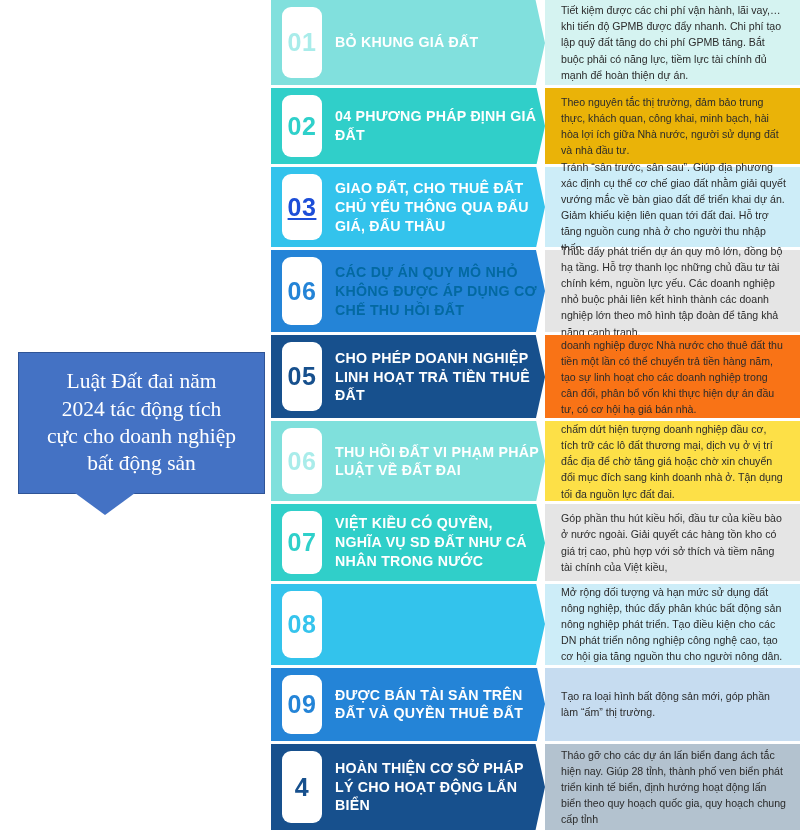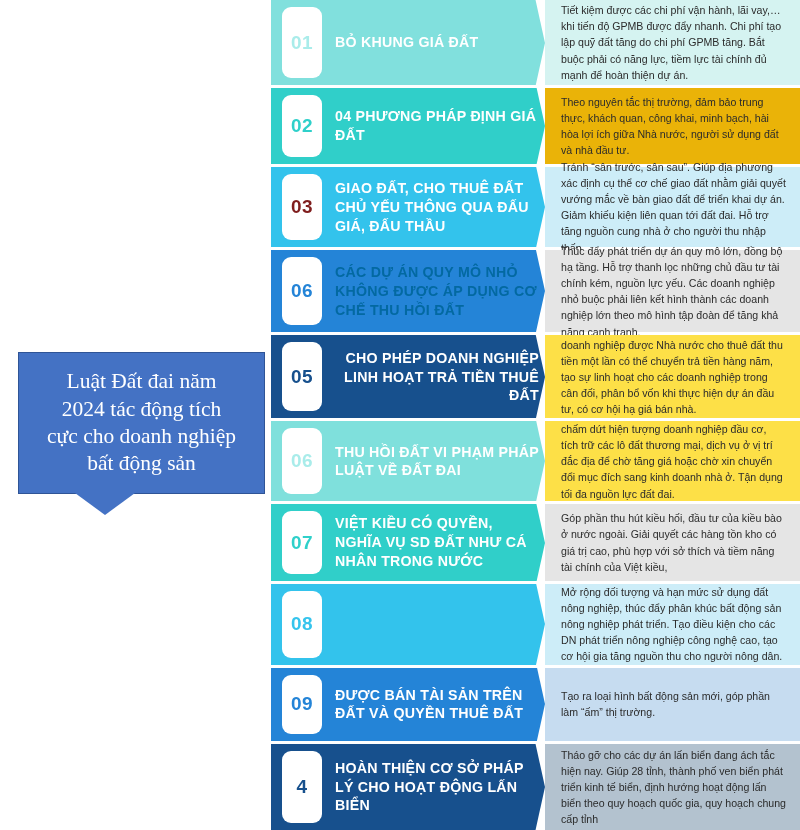--- a/index.html
+++ b/index.html
@@ -112,21 +112,21 @@
     position: relative;
     z-index: 3;
     width: 40px;
     flex: 0 0 40px;
     margin-left: 3px;
     background: #ffffff;
     border-radius: 9px;
     display: flex;
     align-items: center;
     justify-content: center;
-    font-size: 19px;
+    font-size: 25px;
     font-weight: bold;
     letter-spacing: 0.5px;
   }
 
   .row-title {
     position: relative;
     z-index: 3;
     margin-left: 13px;
     padding-right: 6px;
     color: #ffffff;
@@ -197,21 +197,21 @@
           <div class="row-title" style="color: rgb(255, 255, 255);">04 PHƯƠNG PHÁP ĐỊNH GIÁ ĐẤT</div>
         </div>
         <div class="row-desc" style="background: #eab308;">Theo nguyên tắc thị trường, đảm bảo trung thực, khách quan, công khai, minh bạch, hài hòa lợi ích giữa Nhà nước, người sử dụng đất và nhà đầu tư.</div>
       </div>
       <div class="row h3">
         <div class="row-arrow">
           <div class="arrow-body" style="background: rgb(51, 195, 236);"></div>
           <div class="arrow-head">
             <div class="tri" style="border-top: 200px solid transparent; border-bottom: 200px solid transparent; border-left: 44px solid rgb(51, 195, 236); top: 50%; transform: translateY(-50%);"></div>
           </div>
-          <div class="num-pill" style="color: #7f1d1d; height: calc(100% - 14px);">03</div>
+          <div class="num-pill" style="color: #1d4ed8; height: calc(100% - 14px); text-decoration: underline;">03</div>
           <div class="row-title" style="color: rgb(255, 255, 255);">GIAO ĐẤT, CHO THUÊ ĐẤT CHỦ YẾU THÔNG QUA ĐẤU GIÁ, ĐẤU THẦU</div>
         </div>
         <div class="row-desc" style="background: rgb(205, 237, 248);">Tránh “sân trước, sân sau”. Giúp địa phương xác định cụ thể cơ chế giao đất nhằm giải quyết vướng mắc về bàn giao đất để triển khai dự án. Giảm khiếu kiện liên quan tới đất đai. Hỗ trợ tăng nguồn cung nhà ở cho người thu nhập thấp.</div>
       </div>
       <div class="row h4">
         <div class="row-arrow">
           <div class="arrow-body" style="background: rgb(36, 132, 215);"></div>
           <div class="arrow-head">
             <div class="tri" style="border-top: 200px solid transparent; border-bottom: 200px solid transparent; border-left: 44px solid rgb(36, 132, 215); top: 50%; transform: translateY(-50%);"></div>
           </div>
@@ -220,23 +220,23 @@
         </div>
         <div class="row-desc" style="background: #e5e5e5;">Thúc đẩy phát triển dự án quy mô lớn, đồng bộ hạ tầng. Hỗ trợ thanh lọc những chủ đầu tư tài chính kém, nguồn lực yếu. Các doanh nghiệp nhỏ buộc phải liên kết hình thành các doanh nghiệp lớn theo mô hình tập đoàn để tăng khả năng cạnh tranh.</div>
       </div>
       <div class="row h5">
         <div class="row-arrow">
           <div class="arrow-body" style="background: rgb(23, 80, 141);"></div>
           <div class="arrow-head">
             <div class="tri" style="border-top: 200px solid transparent; border-bottom: 200px solid transparent; border-left: 44px solid rgb(23, 80, 141); top: 50%; transform: translateY(-50%);"></div>
           </div>
           <div class="num-pill" style="color: rgb(23, 80, 141); height: calc(100% - 14px);">05</div>
-          <div class="row-title" style="color: rgb(255, 255, 255); text-align: right;">CHO PHÉP DOANH NGHIỆP LINH HOẠT TRẢ TIỀN THUÊ ĐẤT</div>
-        </div>
-        <div class="row-desc" style="background: #fde047;">doanh nghiệp được Nhà nước cho thuê đất thu tiền một lần có thể chuyển trả tiền hàng năm, tạo sự linh hoạt cho các doanh nghiệp trong cân đối, phân bổ vốn khi thực hiện dự án đầu tư, có cơ hội hạ giá bán nhà.</div>
+          <div class="row-title" style="color: rgb(255, 255, 255);">CHO PHÉP DOANH NGHIỆP LINH HOẠT TRẢ TIỀN THUÊ ĐẤT</div>
+        </div>
+        <div class="row-desc" style="background: #f97316;">doanh nghiệp được Nhà nước cho thuê đất thu tiền một lần có thể chuyển trả tiền hàng năm, tạo sự linh hoạt cho các doanh nghiệp trong cân đối, phân bổ vốn khi thực hiện dự án đầu tư, có cơ hội hạ giá bán nhà.</div>
       </div>
       <div class="row h6">
         <div class="row-arrow">
           <div class="arrow-body" style="background: rgb(127, 224, 220);"></div>
           <div class="arrow-head">
             <div class="tri" style="border-top: 200px solid transparent; border-bottom: 200px solid transparent; border-left: 44px solid rgb(127, 224, 220); top: 50%; transform: translateY(-50%);"></div>
           </div>
           <div class="num-pill" style="color: rgb(169, 236, 234); height: calc(100% - 14px);">06</div>
           <div class="row-title" style="color: rgb(255, 255, 255);">THU HỒI ĐẤT VI PHẠM PHÁP LUẬT VỀ ĐẤT ĐAI</div>
         </div>

